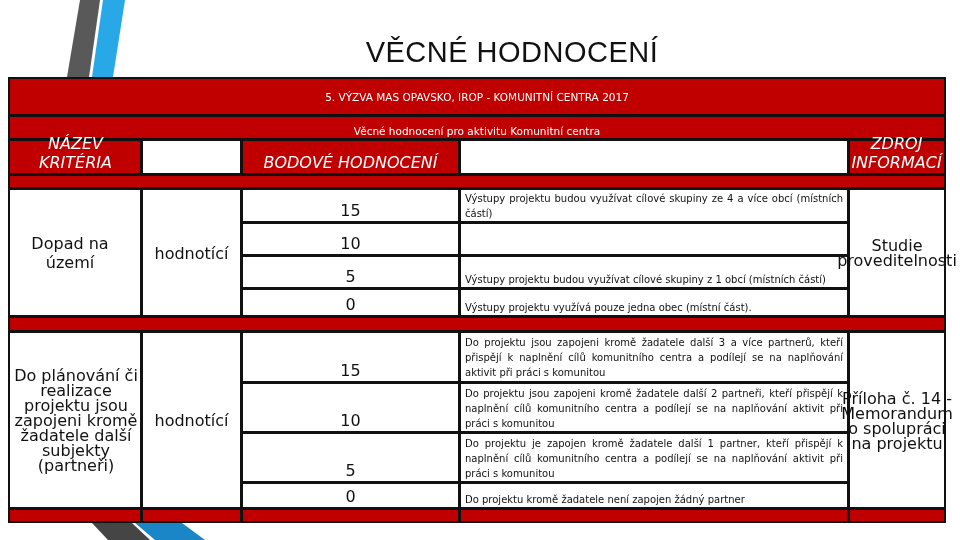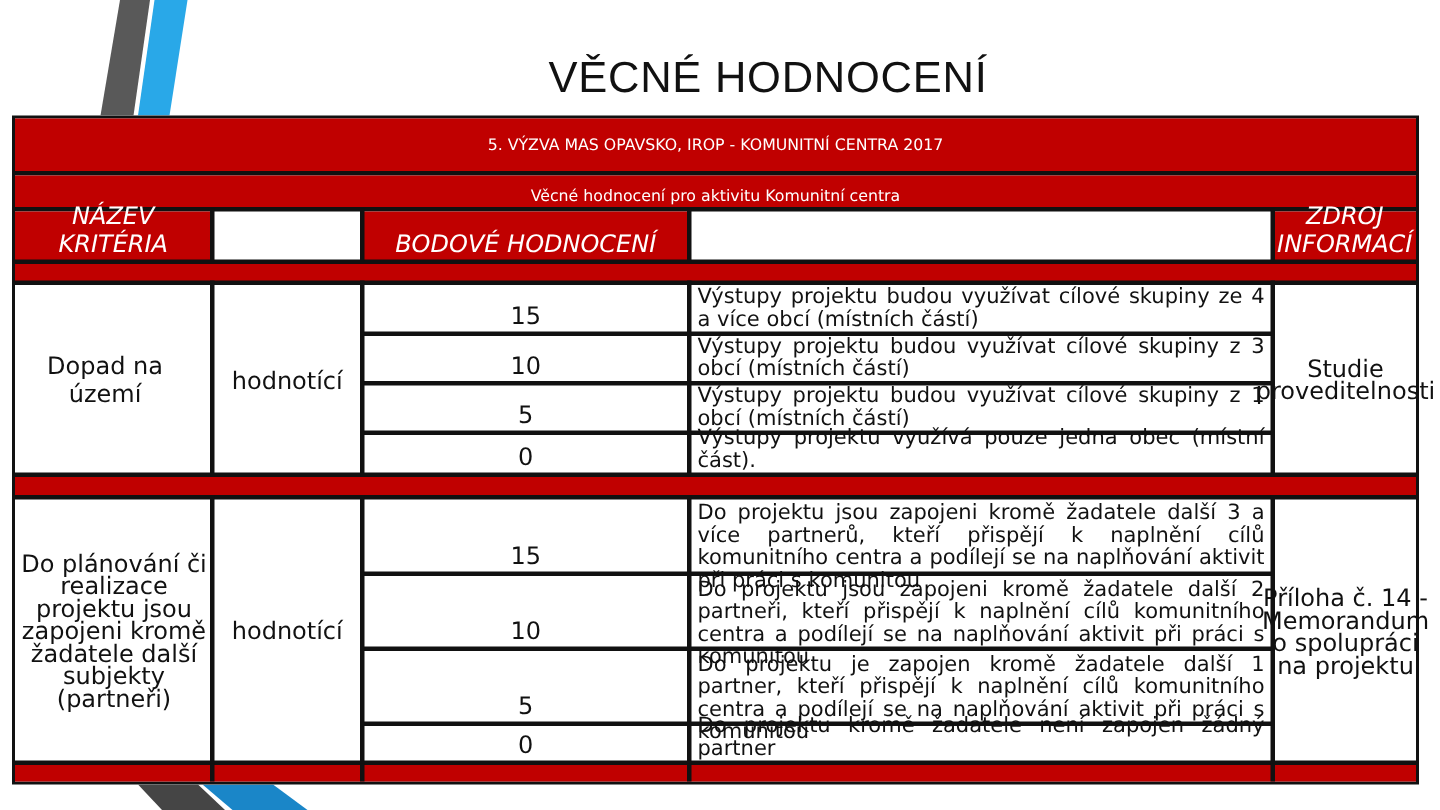--- a/index.html
+++ b/index.html
@@ -8,21 +8,21 @@
   .title { position:absolute; left:0; top:36px; width:1024px; text-align:center; font-family:"Liberation Sans", sans-serif; font-size:29px; color:#111; letter-spacing:0.5px; }
   .tbl { position:absolute; left:8px; top:77px; width:938px; height:446px; border:2px solid #111; box-sizing:border-box; background:#fff; }
   .cell { position:absolute; box-sizing:border-box; font-size:16px; color:#111; }
   .red { background:#c00000; }
   .hline { position:absolute; height:3px; background:#111; }
   .vline { position:absolute; width:3px; background:#111; }
   .banner { color:#fff; font-size:10.5px; text-align:center; }
   .hdr { color:#fff; font-style:italic; font-size:16px; text-align:center; }
   .center { display:flex; align-items:center; justify-content:center; text-align:center; }
   .bottom-center { display:flex; align-items:flex-end; justify-content:center; text-align:center; padding-bottom:2px; }
-  .desc { padding:2px 4px 1px 4px; line-height:15px; text-align:justify; display:flex; align-items:flex-end; font-size:14px; }
+  .desc { padding:2px 4px 1px 4px; line-height:15px; text-align:justify; display:flex; align-items:flex-end; font-size:10px; }
   .desc.top { align-items:flex-start; }
 </style>
 </head>
 <body>
 
 <svg class="stripe" style="left:0;top:0" width="200" height="80">
   <polygon points="80,0 100,0 89,77 67,77" fill="#595959"></polygon>
   <polygon points="103,0 125,0 113,77 92,77" fill="#29a8e8"></polygon>
 </svg>
 <svg class="stripe" style="left:60px;top:520px" width="200" height="20">
@@ -50,21 +50,20 @@
   <div class="vline" style="left:230px;top:60px;height:35px;"></div>
   <div class="vline" style="left:448px;top:60px;height:35px;"></div>
   <div class="vline" style="left:837px;top:60px;height:35px;"></div>
 
   <div class="cell center" style="left:0;top:111px;width:120px;height:126px;">Dopad na území</div>
   <div class="cell center" style="left:133px;top:111px;width:97px;height:126px;">hodnotící</div>
   <div class="cell bottom-center" style="left:233px;top:111px;width:215px;height:32px;">15</div>
   <div class="cell desc" style="left:451px;top:111px;width:386px;height:32px;">Výstupy projektu budou využívat cílové skupiny ze 4 a více obcí (místních částí)</div>
   <div class="hline" style="left:230px;top:142px;width:610px;"></div>
   <div class="cell bottom-center" style="left:233px;top:145px;width:215px;height:31px;">10</div>
-  <div class="cell desc" style="left:451px;top:145px;width:386px;height:31px;">Výstupy projektu budou využívat cílové skupiny z 3 obcí (místních částí)</div>
   <div class="hline" style="left:230px;top:175px;width:610px;"></div>
   <div class="cell bottom-center" style="left:233px;top:178px;width:215px;height:31px;">5</div>
   <div class="cell desc" style="left:451px;top:178px;width:386px;height:31px;">Výstupy projektu budou využívat cílové skupiny z 1 obcí (místních částí)</div>
   <div class="hline" style="left:230px;top:208px;width:610px;"></div>
   <div class="cell bottom-center" style="left:233px;top:211px;width:215px;height:26px;">0</div>
   <div class="cell desc" style="left:451px;top:211px;width:386px;height:26px;">Výstupy projektu využívá pouze jedna obec (místní část).</div>
   <div class="cell center" style="left:840px;top:111px;width:94px;height:126px;line-height:15px;">Studie proveditelnosti</div>
   <div class="vline" style="left:130px;top:108px;height:130px;"></div>
   <div class="vline" style="left:230px;top:108px;height:130px;"></div>
   <div class="vline" style="left:448px;top:108px;height:130px;"></div>

